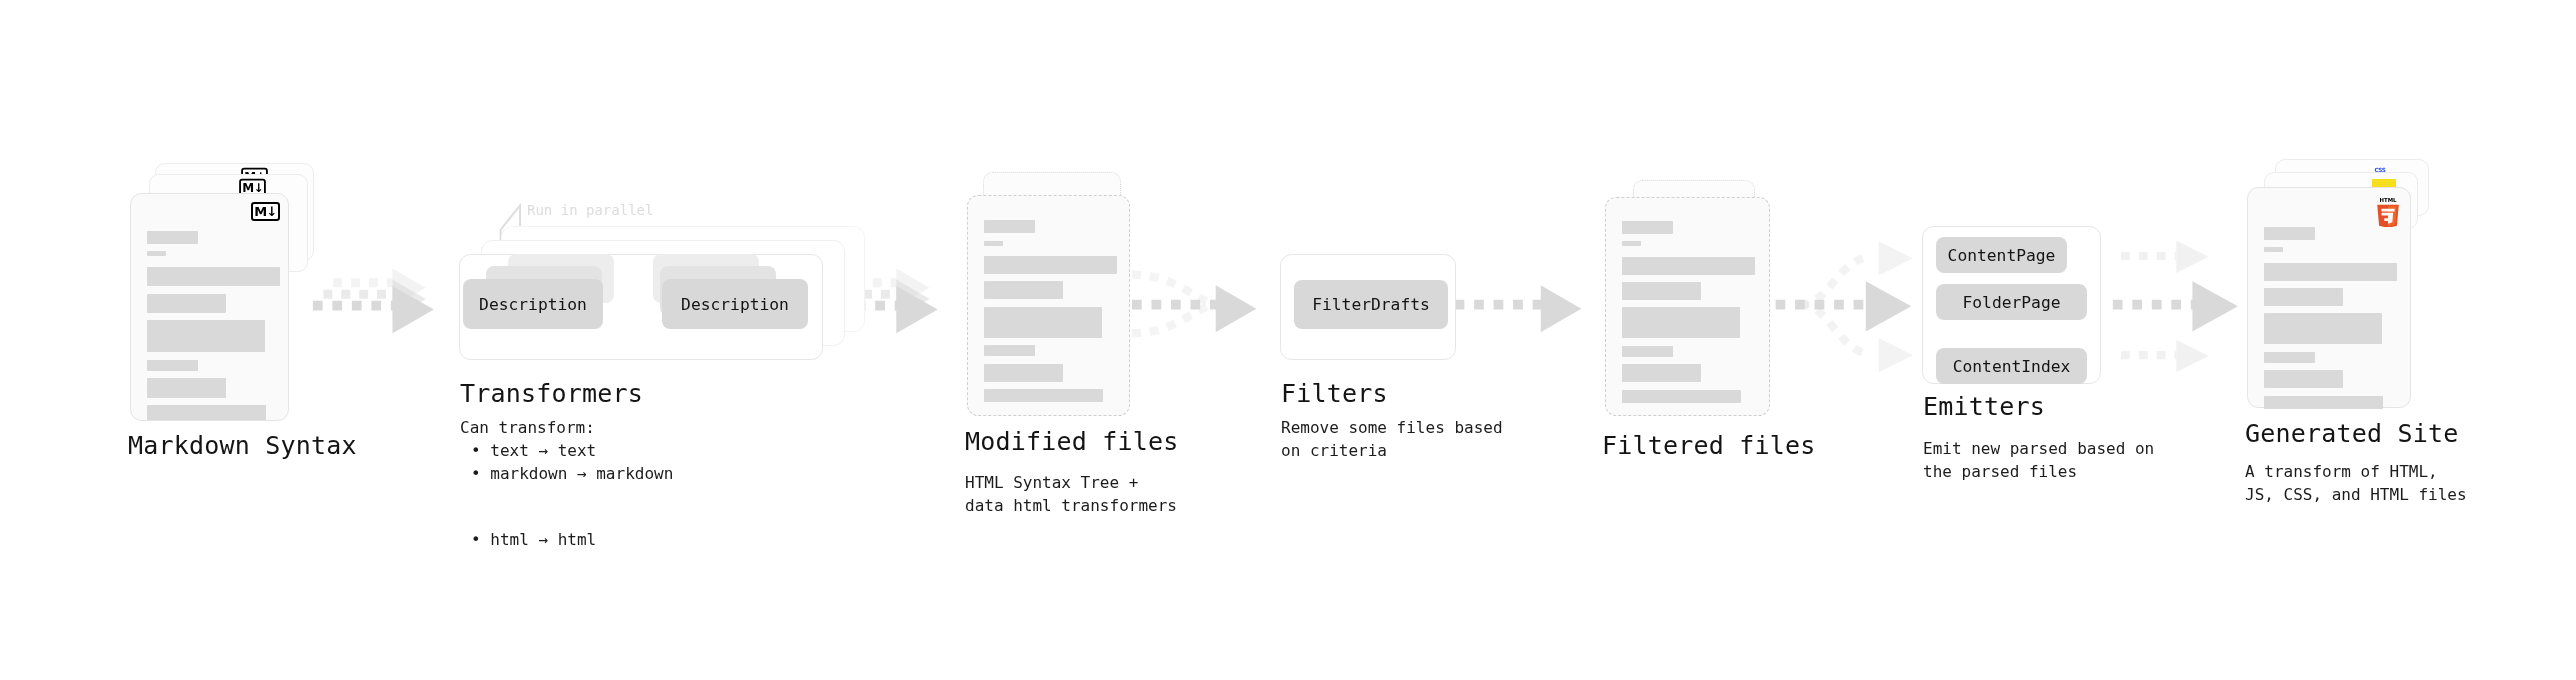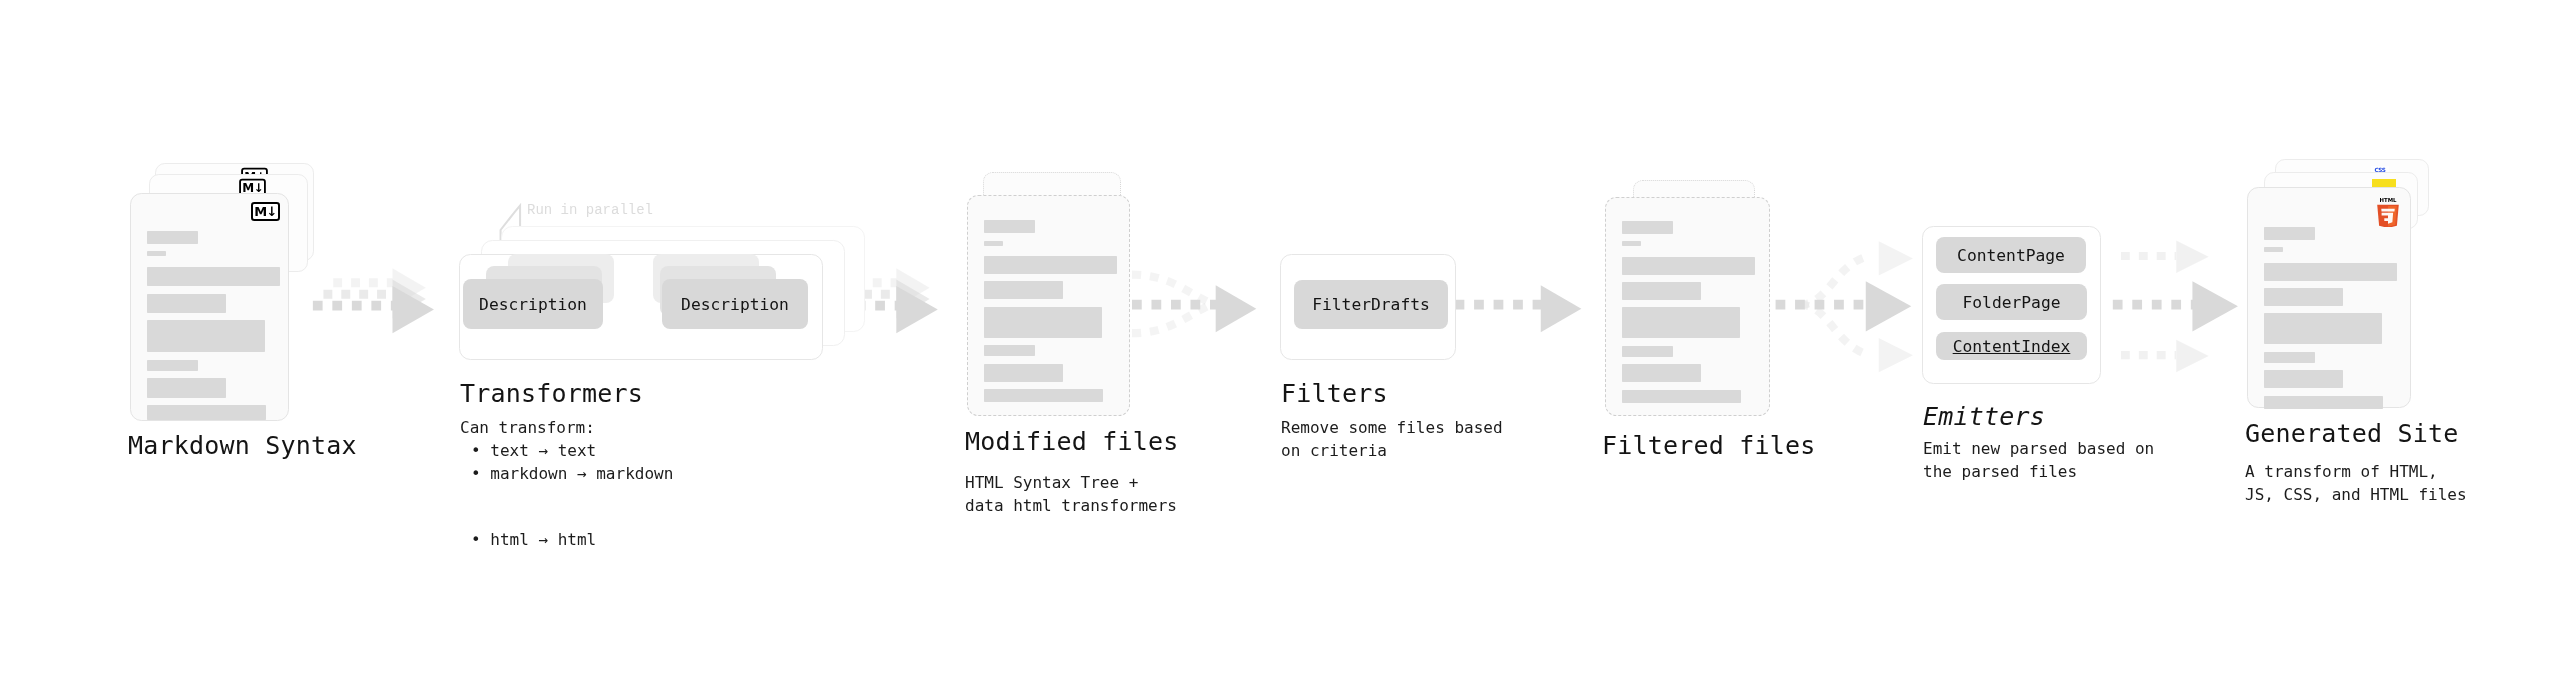--- a/index.html
+++ b/index.html
@@ -284,21 +284,21 @@
     <div class="pbox" style="left:459px; top:254px; width:364px; height:106px;"></div>
 
     <div class="chip g2" style="left:508px; top:254px; width:106px; height:49px;"></div>
     <div class="chip g1" style="left:486px; top:266px; width:116px; height:50px;"></div>
     <div class="chip g2" style="left:653px; top:254px; width:106px; height:49px;"></div>
     <div class="chip g1" style="left:660px; top:266px; width:116px; height:50px;"></div>
 
     <div class="chip" style="left:463px; top:279px; width:140px; height:50px;">Description</div>
     <div class="chip" style="left:662px; top:279px; width:146px; height:50px;">Description</div>
 
-    <div class="parallel-label" style="left:527px; top:202px;font-family:Liberation Mono, monospace;">Run in parallel</div>
+    <div class="parallel-label" style="left:527px; top:202px;">Run in parallel</div>
   </div>
 
   <div class="step-title" style="left:460px; top:379px;">Transformers</div>
   <div class="step-desc" style="left:460px; top:416px;">Can transform:</div>
   <div class="step-desc" style="left:471px; top:439px;">• text → text</div>
   <div class="step-desc" style="left:471px; top:462px;">• markdown → markdown</div>
   <div class="step-desc" style="left:471px; top:484px;margin-top:44px;">• html → html</div>
 
   <div class="doc-stack">
     <div class="doc dotted-back abs" style="left:983px; top:172px; width:138px; height:57px; border-radius:9.8px;"></div>
@@ -342,26 +342,26 @@
         <div class="ln" style="width:79px;height:18px;"></div>
         <div class="ln" style="width:119px;height:13px;"></div>
       </div>
     </div>
   </div>
 
   <div class="step-title" style="left:1602px; top:431px;">Filtered files</div>
 
   <div>
     <div class="pbox" style="left:1922px; top:226px; width:179px; height:158px;"></div>
-    <div class="chip" style="left:1936px; top:237px; width:150px; height:36px;">ContentPage</div>
+    <div class="chip" style="left:1936px; top:237px; width:131px; height:36px;">ContentPage</div>
     <div class="chip" style="left:1936px; top:284px; width:151px; height:36px;">FolderPage</div>
-    <div class="chip" style="left:1936px; top:332px; width:151px; height:28px;text-decoration:underline;">ContentIndex</div>
-  </div>
-
-  <div class="step-title" style="left:1923px; top:402px;font-style:italic;">Emitters</div>
+    <div class="chip" style="left:1936px; top:348px; width:151px; height:36px;">ContentIndex</div>
+  </div>
+
+  <div class="step-title" style="left:1923px; top:392px;">Emitters</div>
   <div class="step-desc" style="left:1923px; top:437px;">Emit new parsed based on</div>
   <div class="step-desc" style="left:1923px; top:460px;">the parsed files</div>
 
   <div class="doc-stack">
 
     <div class="doc ghost abs" style="left:2275px; top:159px; width:154px; height:57px; border-radius:9.8px;"></div>
     <div class="css-badge" style="left:2371px; top:166px;">CSS</div>
 
     <div class="doc ghost abs" style="left:2264px; top:172px; width:154px; height:57px; border-radius:9.8px;"></div>
     <div class="js-badge" style="left:2372px; top:179px;"></div>

